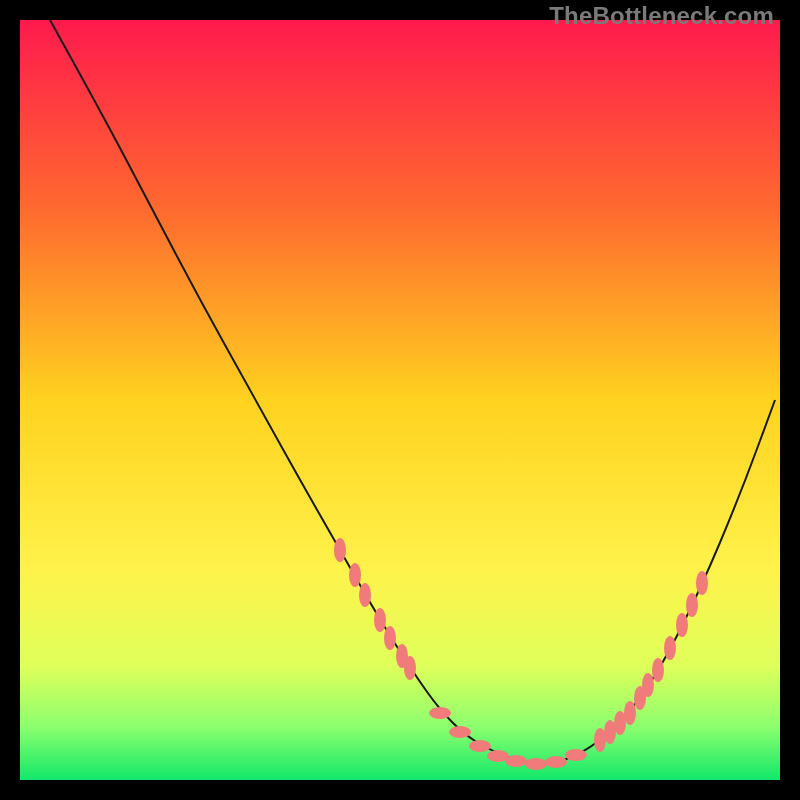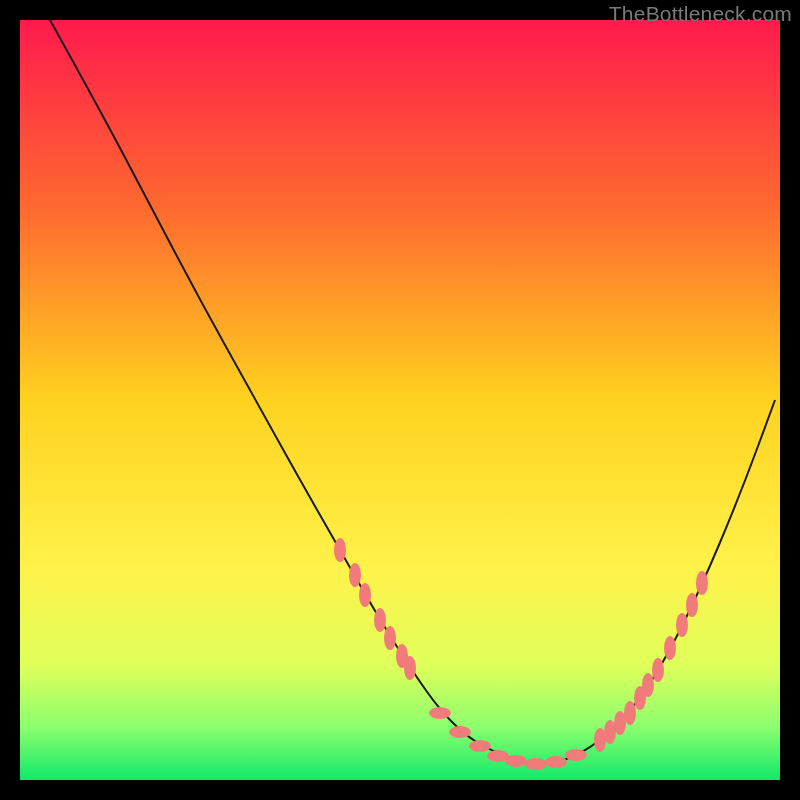--- a/index.html
+++ b/index.html
@@ -15,24 +15,24 @@
     position: absolute;
     left: 20px;
     top: 20px;
     width: 760px;
     height: 760px;
     background: #000;
   }
   .watermark {
     position: absolute;
     top: 2px;
-    right: 8px;
+    right: 26px;
     color: #7a7a7a;
-    font-size: 21px;
-    font-weight: 400;
+    font-size: 24px;
+    font-weight: 700;
     letter-spacing: 0.2px;
     z-index: 10;
   }
   svg {
     position: absolute;
     left: 20px;
     top: 20px;
     width: 760px;
     height: 760px;
     display: block;

